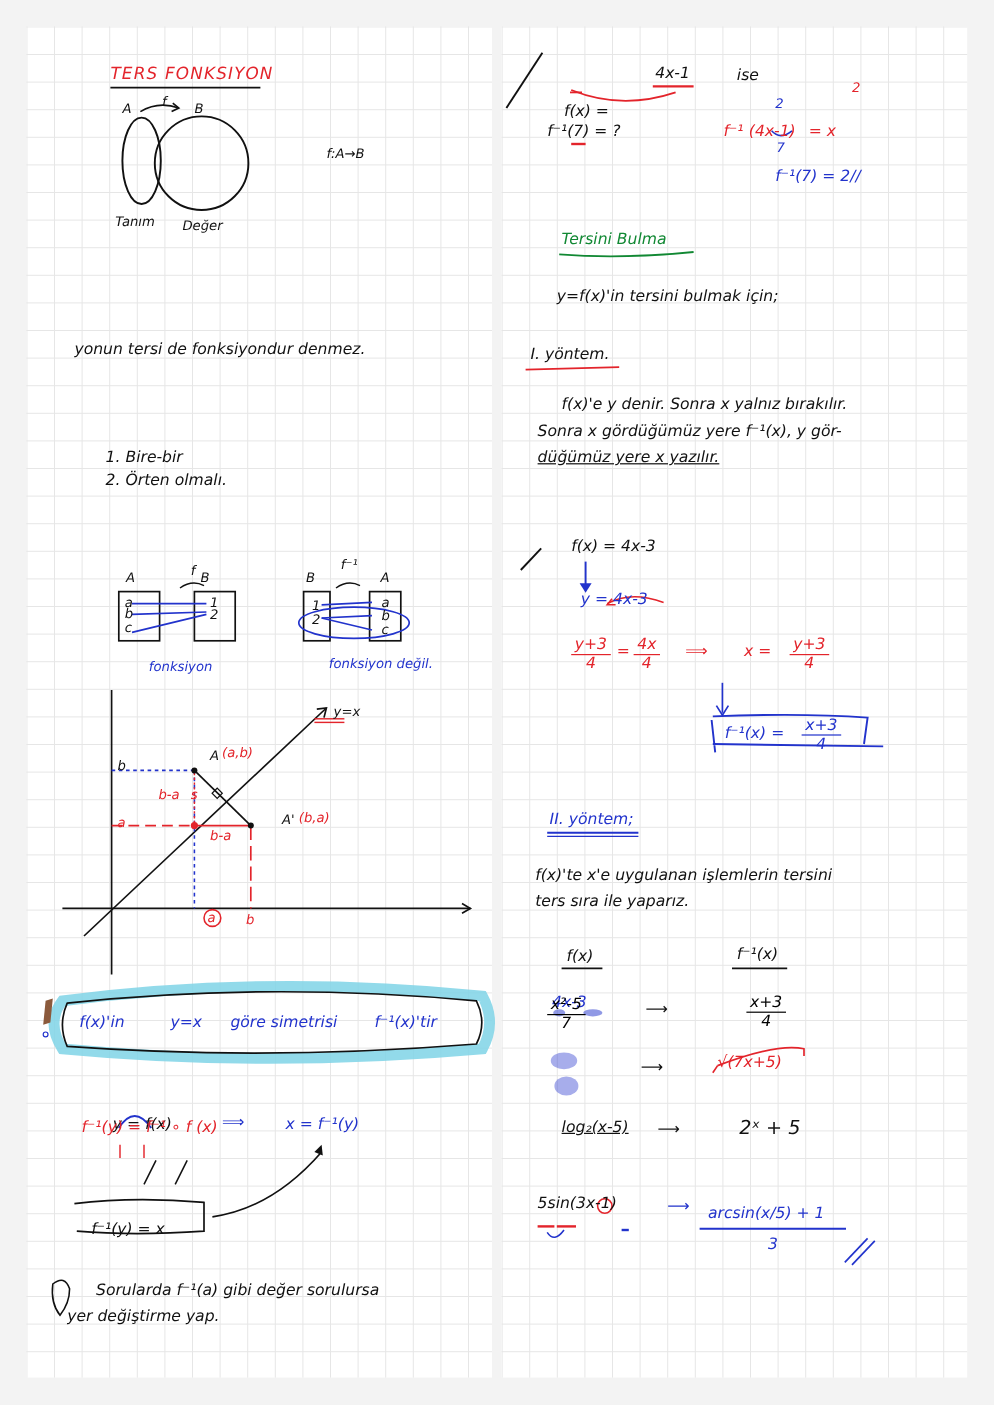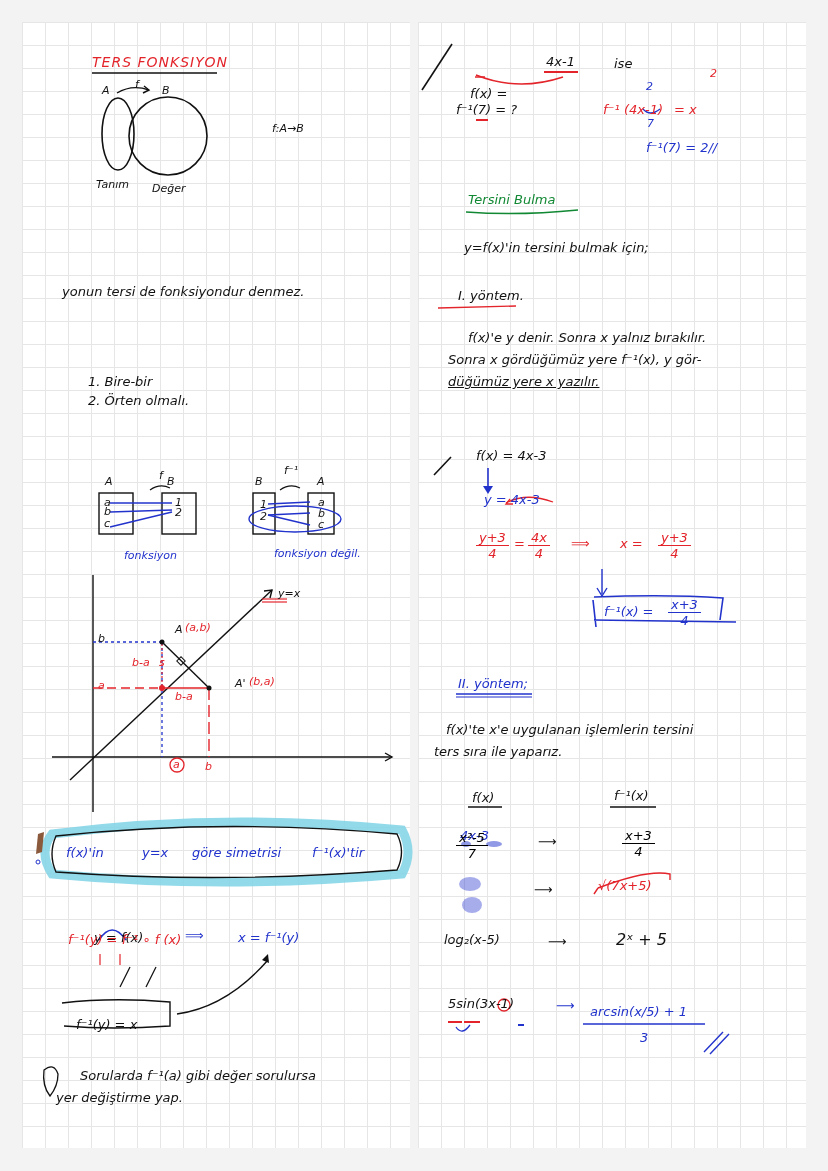--- a/index.html
+++ b/index.html
@@ -211,21 +211,21 @@
   <div class="t sm blue" style="left:228px; top:58px;">2</div>
   <div class="t red" style="left:185px; top:80px;">f⁻¹</div>
   <div class="t red" style="left:206px; top:80px;">(4x-1)</div>
   <div class="t sm blue" style="left:229px; top:95px;">7</div>
   <div class="t red" style="left:256px; top:80px;">= x</div>
   <div class="t sm red" style="left:292px; top:45px;">2</div>
   <div class="t blue" style="left:228px; top:118px;">f⁻¹(7) = 2//</div>
 
   <div class="t green" style="left:50px; top:170px;">Tersini Bulma</div>
   <div class="t" style="left:46px; top:218px;">y=f(x)'in tersini bulmak için;</div>
-  <div class="t" style="left:24px; top:266px;margin-left:16px;">I. yöntem.</div>
+  <div class="t" style="left:24px; top:266px;">I. yöntem.</div>
   <div class="t" style="left:50px; top:308px;">f(x)'e y denir. Sonra x yalnız bırakılır.</div>
   <div class="t" style="left:30px; top:330px;">Sonra x gördüğümüz yere f⁻¹(x), y gör-</div>
   <div class="t" style="left:30px; top:352px;text-decoration:underline;">düğümüz yere x yazılır.</div>
 
   <div class="t" style="left:58px; top:426px;">f(x) = 4x-3</div>
   <div class="t blue" style="left:66px; top:470px;">y = 4x-3</div>
   <div class="frac red" style="left:58px; top:508px;">
     <span class="num">y+3</span>
     <span class="den">4</span>
   </div>
@@ -241,40 +241,40 @@
     <span class="den">4</span>
   </div>
   <div class="t blue" style="left:186px; top:582px;">f⁻¹(x) =</div>
   <div class="frac blue" style="left:250px; top:575px;">
     <span class="num">x+3</span>
     <span class="den">4</span>
   </div>
 
   <div class="t blue" style="left:40px; top:654px;">II. yöntem;</div>
   <div class="t" style="left:28px; top:700px;">f(x)'te x'e uygulanan işlemlerin tersini</div>
-  <div class="t" style="left:16px; top:722px;">ters sıra ile yaparız.</div>
+  <div class="t" style="left:28px; top:722px;">ters sıra ile yaparız.</div>
 
   <div class="t" style="left:54px; top:768px;">f(x)</div>
   <div class="t" style="left:196px; top:766px;">f⁻¹(x)</div>
 
   <div class="t blue" style="left:42px; top:806px;">4x-3</div>
   <div class="t" style="left:120px; top:812px;">⟶</div>
   <div class="frac" style="left:204px; top:806px;">
     <span class="num">x+3</span>
     <span class="den">4</span>
   </div>
 
   <div class="frac" style="left:38px; top:808px;">
     <span class="num">x²-5</span>
     <span class="den">7</span>
   </div>
   <div class="t" style="left:116px; top:860px;">⟶</div>
   <div class="t red" style="left:180px; top:856px;">√(7x+5)</div>
 
-  <div class="t" style="left:26px; top:910px;">log₂(x-5)</div>
+  <div class="t" style="left:50px; top:910px;text-decoration:underline;">log₂(x-5)</div>
   <div class="t" style="left:130px; top:912px;">⟶</div>
   <div class="t" style="left:198px; top:908px; font-size:16px;">2ˣ + 5</div>
 
   <div class="t" style="left:30px; top:974px;">5sin(3x-1)</div>
   <div class="t blue" style="left:138px; top:976px;">⟶</div>
   <div class="t blue" style="left:172px; top:982px;">arcsin(x/5) + 1</div>
   <div class="t blue" style="left:222px; top:1008px;">3</div>
 </div>
 
 </body></html>

